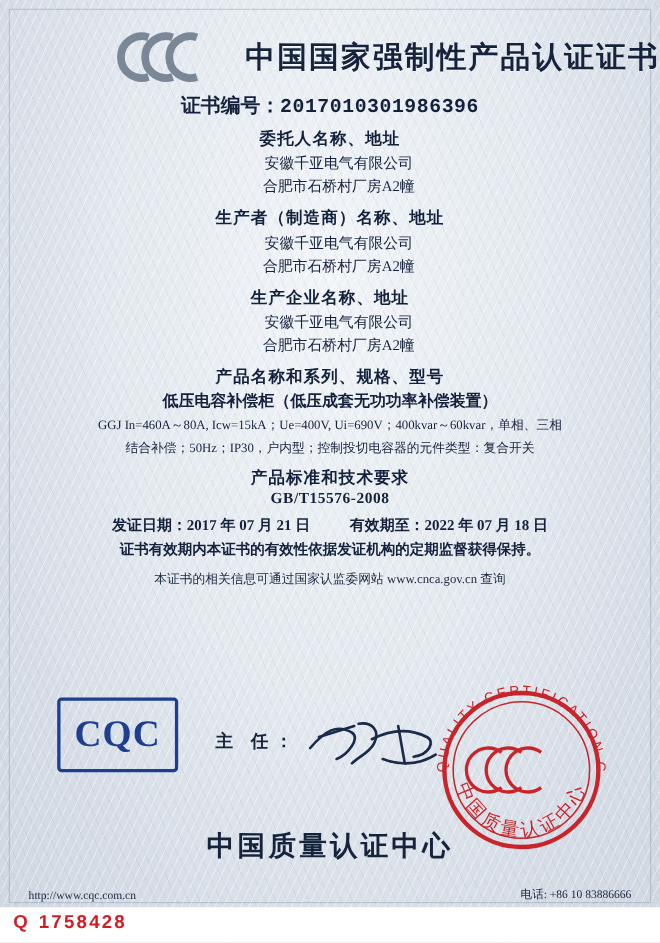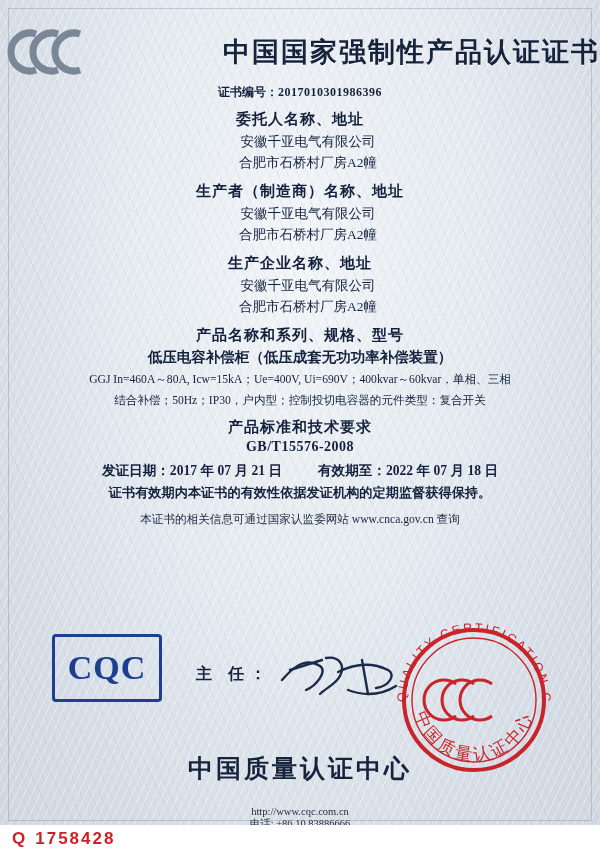--- a/index.html
+++ b/index.html
@@ -24,21 +24,21 @@
       repeating-linear-gradient(65deg, rgba(150,165,185,.18) 0 1px, rgba(255,255,255,0) 1px 9px);
     opacity:.7;pointer-events:none;
   }
   .inner{
     position:absolute;left:8px;top:8px;right:8px;bottom:36px;
     border:1px solid rgba(120,135,155,.35);
   }
   
   .header{
     position:absolute;left:0;right:0;top:24px;height:56px;
-    display:flex;align-items:center;justify-content:space-between;gap:18px;
+    display:flex;align-items:center;justify-content:flex-end;gap:18px;
   }
   .ccc-logo{
     width:106px;height:52px;position:relative;flex:none;
     color:#6d7b8d;
   }
   .ccc-logo svg{display:block}
   .main-title{
     font-size:27px;letter-spacing:2px;font-weight:700;
     color:#16233c;
     text-shadow:0 1px 0 rgba(255,255,255,.6);
@@ -46,21 +46,21 @@
   }
   
   .body{
     position:absolute;left:0;right:0;top:84px;
     text-align:center;
   }
   .sect-title{
     font-size:15px;font-weight:700;margin-top:9px;margin-bottom:2px;letter-spacing:1px;
   }
   .val{font-size:13.5px;line-height:21px;padding-left:16px;}
-  .certno{font-size:12px;font-weight:700;margin-bottom:4px;}
+  .certno{font-size:18px;font-weight:700;margin-bottom:4px;font-family:Liberation Mono, monospace;}
   .certno .num{font-weight:700;letter-spacing:.5px;}
   .prodname{font-size:14.5px;font-weight:700;margin-top:3px;}
   .spec{
     font-size:11.6px;line-height:17px;padding:0 34px;margin-top:4px;
     font-family:"Liberation Serif","DejaVu Serif",serif;
   }
   .std{font-size:14px;font-weight:700;letter-spacing:.5px;margin-top:2px;}
   .rule{
     font-size:13.6px;font-weight:700;line-height:21px;margin-top:8px;padding:0 26px;
   }
@@ -97,22 +97,22 @@
     position:absolute;right:38px;top:-20px;width:176px;height:176px;
     color:#c8242a;
   }
   
   .org{
     position:absolute;left:0;right:0;top:752px;text-align:center;
     font-size:25px;font-weight:700;letter-spacing:3px;color:#16233c;
   }
   .footline{
     position:absolute;left:26px;right:26px;top:806px;
-    display:flex;justify-content:space-between;align-items:center;
-    font-size:10.5px;color:#1b2840;flex-direction:column;
+    display:flex;justify-content:space-between;align-items:flex-end;
+    font-size:10.5px;color:#1b2840;
   }
   .footline .mid{font-size:10.5px;}
   .qline{
     position:absolute;left:0;right:0;bottom:4px;height:28px;
     display:flex;align-items:center;gap:10px;padding-left:12px;
     background:#fff;
   }
   .qline .q{color:#cf1f26;font-size:17px;font-weight:700;font-family:"Liberation Sans",sans-serif;}
   .qline .qnum{color:#cf1f26;font-size:17px;font-weight:700;letter-spacing:2px;font-family:"Liberation Sans",sans-serif;}
   .white-strip{

